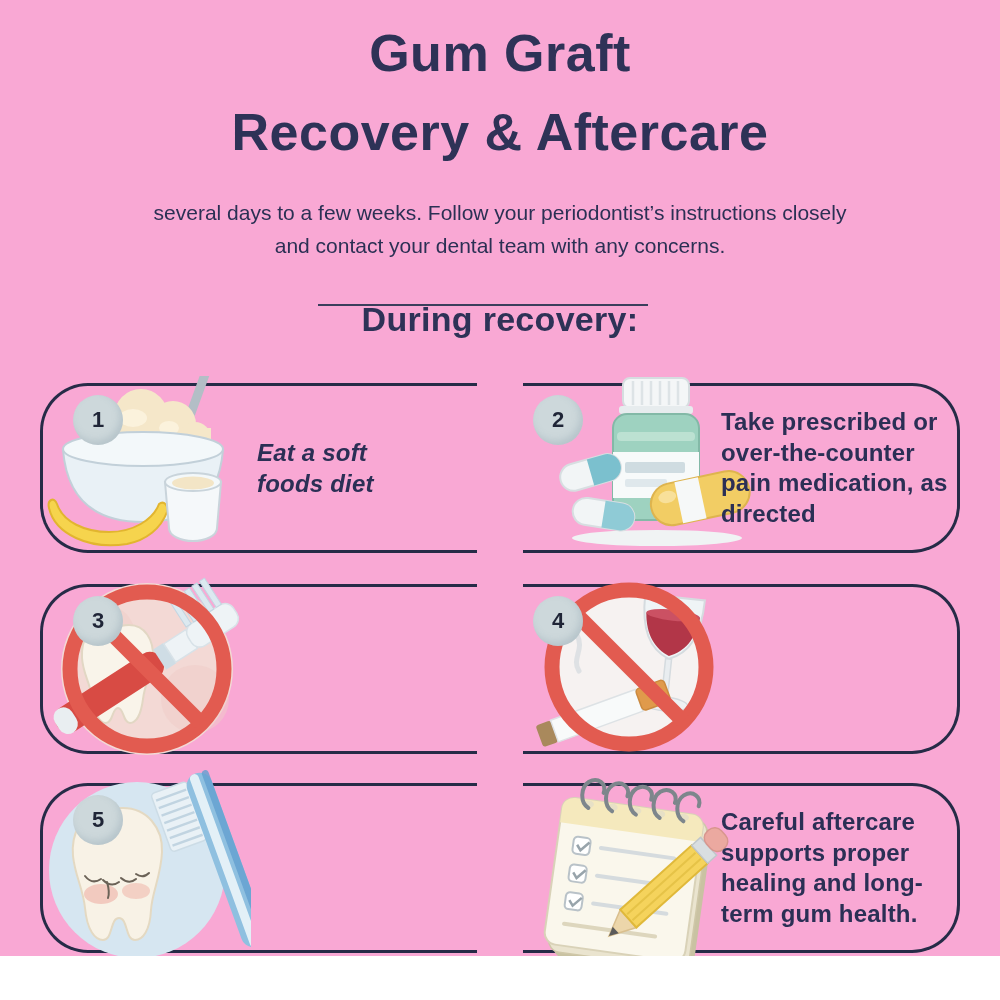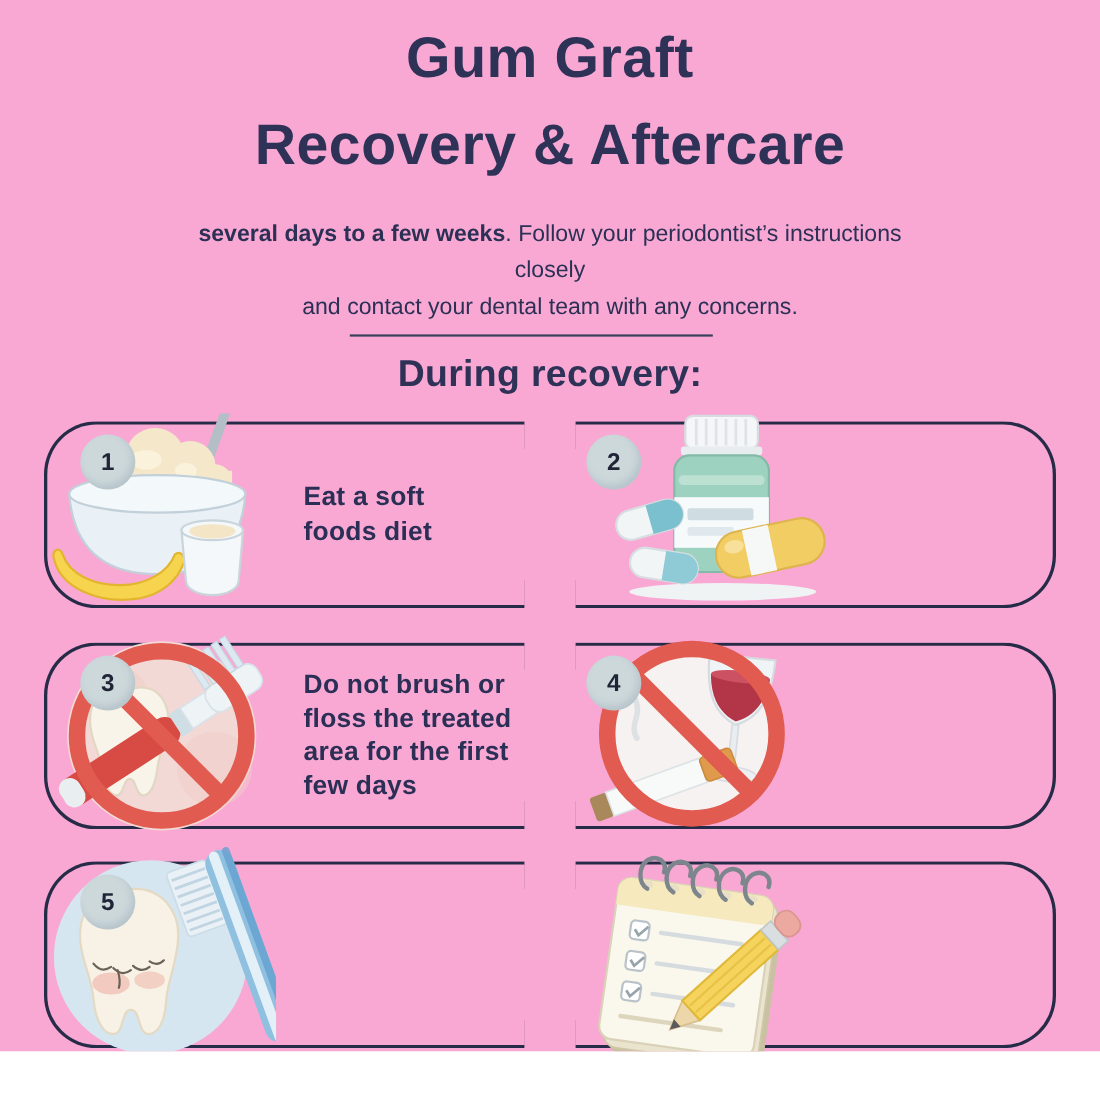--- a/index.html
+++ b/index.html
@@ -12,27 +12,27 @@
   .title{
     position:absolute;top:14px;left:0;width:100%;margin:0;
     text-align:center;font-size:52px;line-height:79px;font-weight:600;
     letter-spacing:.5px;color:#2e3257;white-space:pre-line;
   }
   .intro{
     position:absolute;top:196px;left:150px;width:700px;margin:0;
     text-align:center;font-size:21px;line-height:33px;color:#2b3054;
     white-space:pre-line;
   }
-  .intro .bold{font-weight:700;}
+  .intro .bold{font-weight:400;}
   .divider{
     position:absolute;top:304px;left:318px;width:330px;height:0;margin:0;
     border:0;border-top:2px solid #3a3f5c;
   }
   .section-heading{
-    position:absolute;top:321px;left:0;width:100%;margin:0;
+    position:absolute;top:300px;left:0;width:100%;margin:0;
     text-align:center;font-size:34px;font-weight:600;letter-spacing:.3px;color:#2e3257;
   }
   .card{
     position:absolute;width:437px;height:170px;box-sizing:border-box;
     border:3px solid #262b47;
   }
   .card.left{left:40px;border-right:0;border-radius:48px 0 0 48px;}
   .card.right{left:523px;border-left:0;border-radius:0 48px 48px 0;}
   .row1{top:383px;}
   .row2{top:584px;}
@@ -45,21 +45,21 @@
     font-size:22px;font-weight:700;color:#1f2537;
     box-shadow:inset -3px -4px 7px rgba(140,160,172,.35);
   }
   .card.left .badge{left:30px;top:9px;}
   .card.right .badge{left:10px;top:9px;}
   .card-text{
     position:absolute;top:50%;transform:translateY(-50%);margin:0;z-index:2;
     font-size:24px;line-height:30.5px;font-weight:600;letter-spacing:.2px;
     white-space:pre-line;color:#2b2f55;
   }
-  .card.left .card-text{left:233px;}
+  .card.left .card-text{left:214px;font-style:italic;}
   .card.right .card-text{left:198px;}
 </style>
 </head>
 <body>
 
 <div class="poster">
 
   <h1 class="title">Gum Graft
 Recovery &amp; Aftercare</h1>
 
@@ -131,20 +131,24 @@
       </g>
       <g transform="translate(98,116) rotate(-12)">
         <rect width="100" height="42" rx="21" fill="#f2cd64" stroke="#deb44e" stroke-width="2"></rect>
         <rect x="28" y="0" width="24" height="42" fill="#f6f8f8"></rect>
         <ellipse cx="18" cy="13" rx="9" ry="6" fill="#f8e09a"></ellipse>
       </g>
     </svg>
     <div class="badge">
         <span>2</span>
       </div>
+    <p class="card-text">Take prescribed or
+over-the-counter
+pain medication, as
+directed</p>
   </section>
 
   <section class="card left row2">
     <svg class="illo" style="left:2px;top:-10px;" width="205" height="185" viewBox="0 0 205 185">
       <circle cx="102" cy="92" r="86" fill="#f3d9d5"></circle>
       <circle cx="60" cy="58" r="30" fill="#f0cfca" opacity="0.6"></circle>
       <circle cx="150" cy="122" r="34" fill="#efccc7" opacity="0.5"></circle>
       <path d="M60,48 C44,48 36,63 37,81 C38,97 45,105 47,121 C49,137 55,146 61,146 C68,146 67,131 73,131 C79,131 78,146 85,146 C91,146 96,138 98,122 C100,105 107,97 108,81 C109,63 100,48 84,48 C74,48 72,52 60,48 Z" fill="#f9f4ea" stroke="#e2d7c4" stroke-width="2"></path>
       <g transform="translate(14,148) rotate(-33)">
         <rect x="-2" y="-14" width="124" height="28" rx="13" fill="#d84b44"></rect>
@@ -159,24 +163,20 @@
             <rect x="187" y="-44" width="6" height="31"></rect>
           <rect x="196" y="-44" width="6" height="31"></rect>
         </g>
       </g>
       <circle cx="102" cy="92" r="77" fill="none" stroke="#e25b50" stroke-width="15"></circle>
       <line x1="48" y1="38" x2="156" y2="146" stroke="#e25b50" stroke-width="15"></line>
     </svg>
     <div class="badge">
         <span>3</span>
       </div>
-    <p class="card-text">Do not brush or
-floss the treated
-area for the first
-few days</p>
   </section>
 
   <section class="card right row2">
     <svg class="illo" style="left:4px;top:-12px;" width="205" height="185" viewBox="0 0 205 185">
       <circle cx="102" cy="92" r="82" fill="#f6f2f1"></circle>
       <path d="M52,96 C44,84 58,74 50,60 C44,49 56,42 52,30" stroke="#dcdfe2" stroke-width="5" fill="none" stroke-linecap="round" opacity="0.9"></path>
       <g transform="rotate(6 142 80)">
         <path d="M112,22 C112,58 122,76 142,84 C162,76 172,58 172,22 Z" fill="#eff4f6" stroke="#d5dbdf" stroke-width="2"></path>
         <path d="M115,40 C117,62 127,75 142,81 C157,75 167,62 169,40 Z" fill="#b23648"></path>
         <ellipse cx="142" cy="40" rx="27" ry="5.5" fill="#cb5163"></ellipse>
@@ -267,15 +267,19 @@
       <g transform="translate(82,178) rotate(-42)">
         <polygon points="0,0 26,-12 26,12" fill="#ecd6aa" stroke="#d9bf8e" stroke-width="1.5"></polygon>
         <polygon points="0,0 9,-4.5 9,4.5" fill="#5b5b5b"></polygon>
         <rect x="26" y="-12" width="96" height="24" fill="#f5d35c" stroke="#e0b93a" stroke-width="2"></rect>
         <line x1="28" y1="-4" x2="120" y2="-4" stroke="#e6c347" stroke-width="2"></line>
         <line x1="28" y1="4" x2="120" y2="4" stroke="#e6c347" stroke-width="2"></line>
         <rect x="122" y="-12" width="12" height="24" fill="#d9dee1" stroke="#c0c7cb" stroke-width="1.5"></rect>
         <rect x="134" y="-12" width="20" height="24" rx="9" fill="#eba9a0" stroke="#d8968e" stroke-width="1.5"></rect>
       </g>
     </svg>
+    <p class="card-text">Careful aftercare
+supports proper
+healing and long-
+term gum health.</p>
   </section>
 
 </div>
 
 </body></html>

